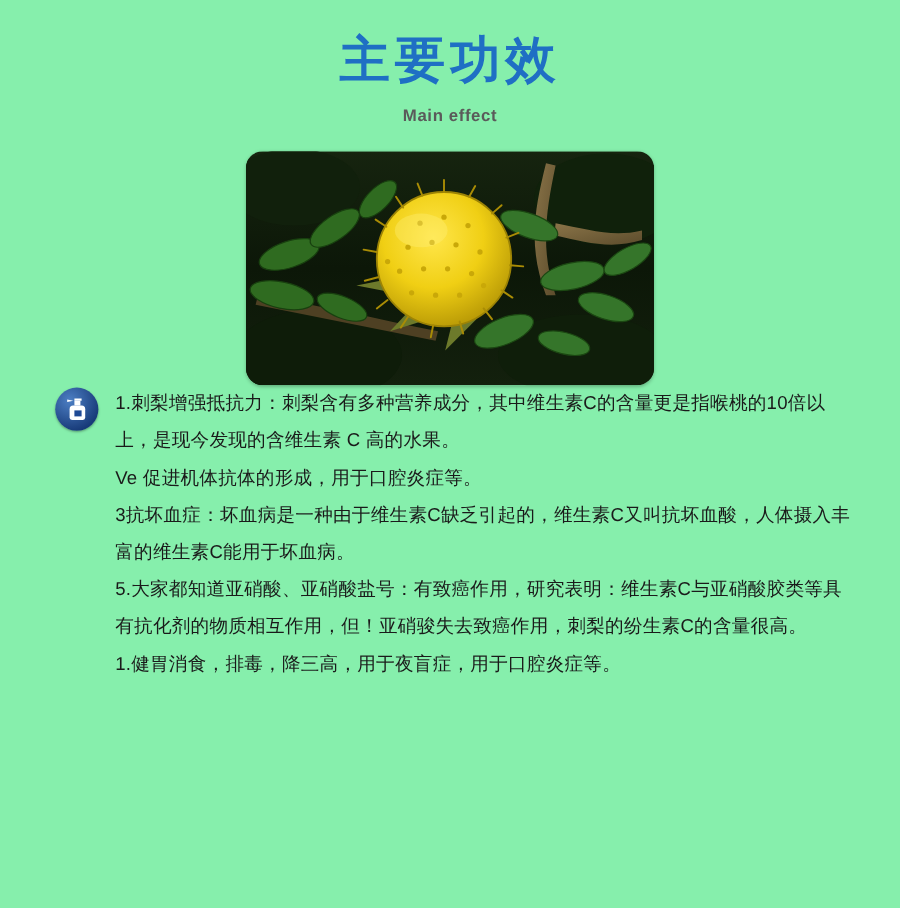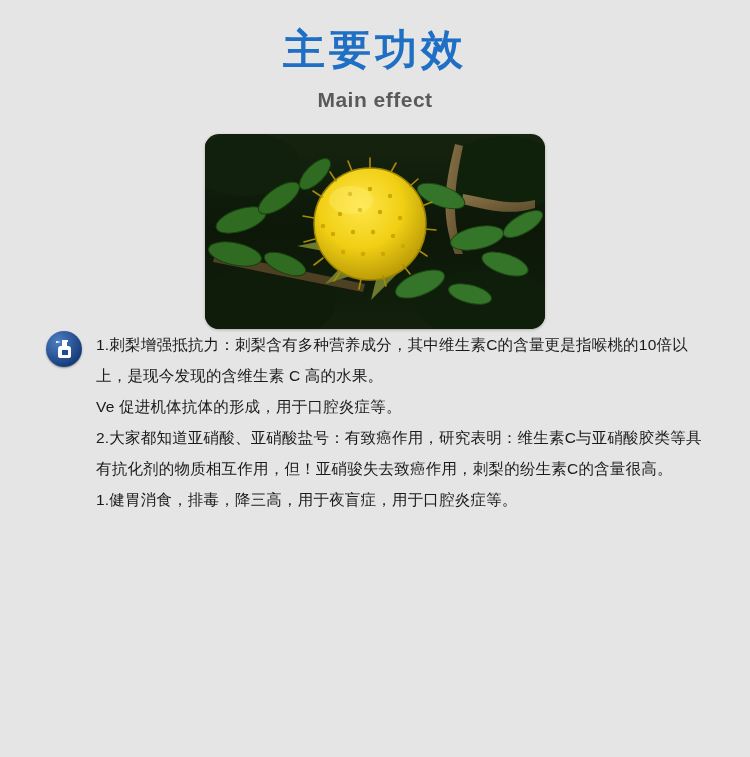--- a/index.html
+++ b/index.html
@@ -11,38 +11,38 @@
     height: 757px;
     background: #ffffff;
     font-family: "Liberation Sans", sans-serif;
     position: relative;
     overflow: hidden;
   }
   .page {
     width: 750px;
     height: 757px;
     position: relative;
-    background: #e5e5e5;
+    background: #86efac;
   }
   .title-block {
     text-align: center;
     padding-top: 26px;
   }
   .main-title {
     font-family: "Liberation Sans", sans-serif;
     font-size: 42px;
     font-weight: bold;
     color: #1f6fc4;
     letter-spacing: 4px;
     line-height: 1.15;
     margin: 0;
   }
   .sub-title {
     font-family: "Liberation Sans", sans-serif;
-    font-size: 21px;
+    font-size: 14px;
     font-weight: bold;
     color: #5a5a5a;
     margin: 14px 0 0 0;
     letter-spacing: 0.5px;
   }
   .photo-wrap {
     margin: 22px auto 0 auto;
     width: 340px;
     height: 195px;
     border-radius: 14px;
@@ -199,17 +199,18 @@
         <path d="M8 4 h5 v4 h-5 z" fill="#ffffff"></path>
         <path d="M7 8 h7 a3 3 0 0 1 3 3 v7 a2 2 0 0 1 -2 2 h-9 a2 2 0 0 1 -2 -2 v-7 a3 3 0 0 1 3 -3 z" fill="#ffffff"></path>
         <path d="M8 2 h6 v2 h-6 z" fill="#ffffff"></path>
         <path d="M2 3 l5 1 l-5 1 z" fill="#ffffff"></path>
         <rect x="8" y="12" width="6" height="5" fill="#1f4a95"></rect>
       </svg>
     </div>
 
     <p class="para">1.刺梨增强抵抗力：刺梨含有多种营养成分，其中维生素C的含量更是指喉桃的10倍以上，是现今发现的含维生素 C 高的水果。</p>
     <p class="para">Ve 促进机体抗体的形成，用于口腔炎症等。</p>
-    <p class="para">2.大家都知道亚硝酸、亚硝酸盐号：有致癌作用，研究表明：维生素C与亚硝酸胶类等具有抗化剂的物质相互作用，但！亚硝骏失去致癌作用，刺梨的纷生素C的含量很高。</p>
+    <p class="para">3抗坏血症：坏血病是一种由于维生素C缺乏引起的，维生素C又叫抗坏血酸，人体摄入丰富的维生素C能用于坏血病。</p>
+    <p class="para">5.大家都知道亚硝酸、亚硝酸盐号：有致癌作用，研究表明：维生素C与亚硝酸胶类等具有抗化剂的物质相互作用，但！亚硝骏失去致癌作用，刺梨的纷生素C的含量很高。</p>
     <p class="para">1.健胃消食，排毒，降三高，用于夜盲症，用于口腔炎症等。</p>
   </div>
 
 </div>
 
 </body></html>

